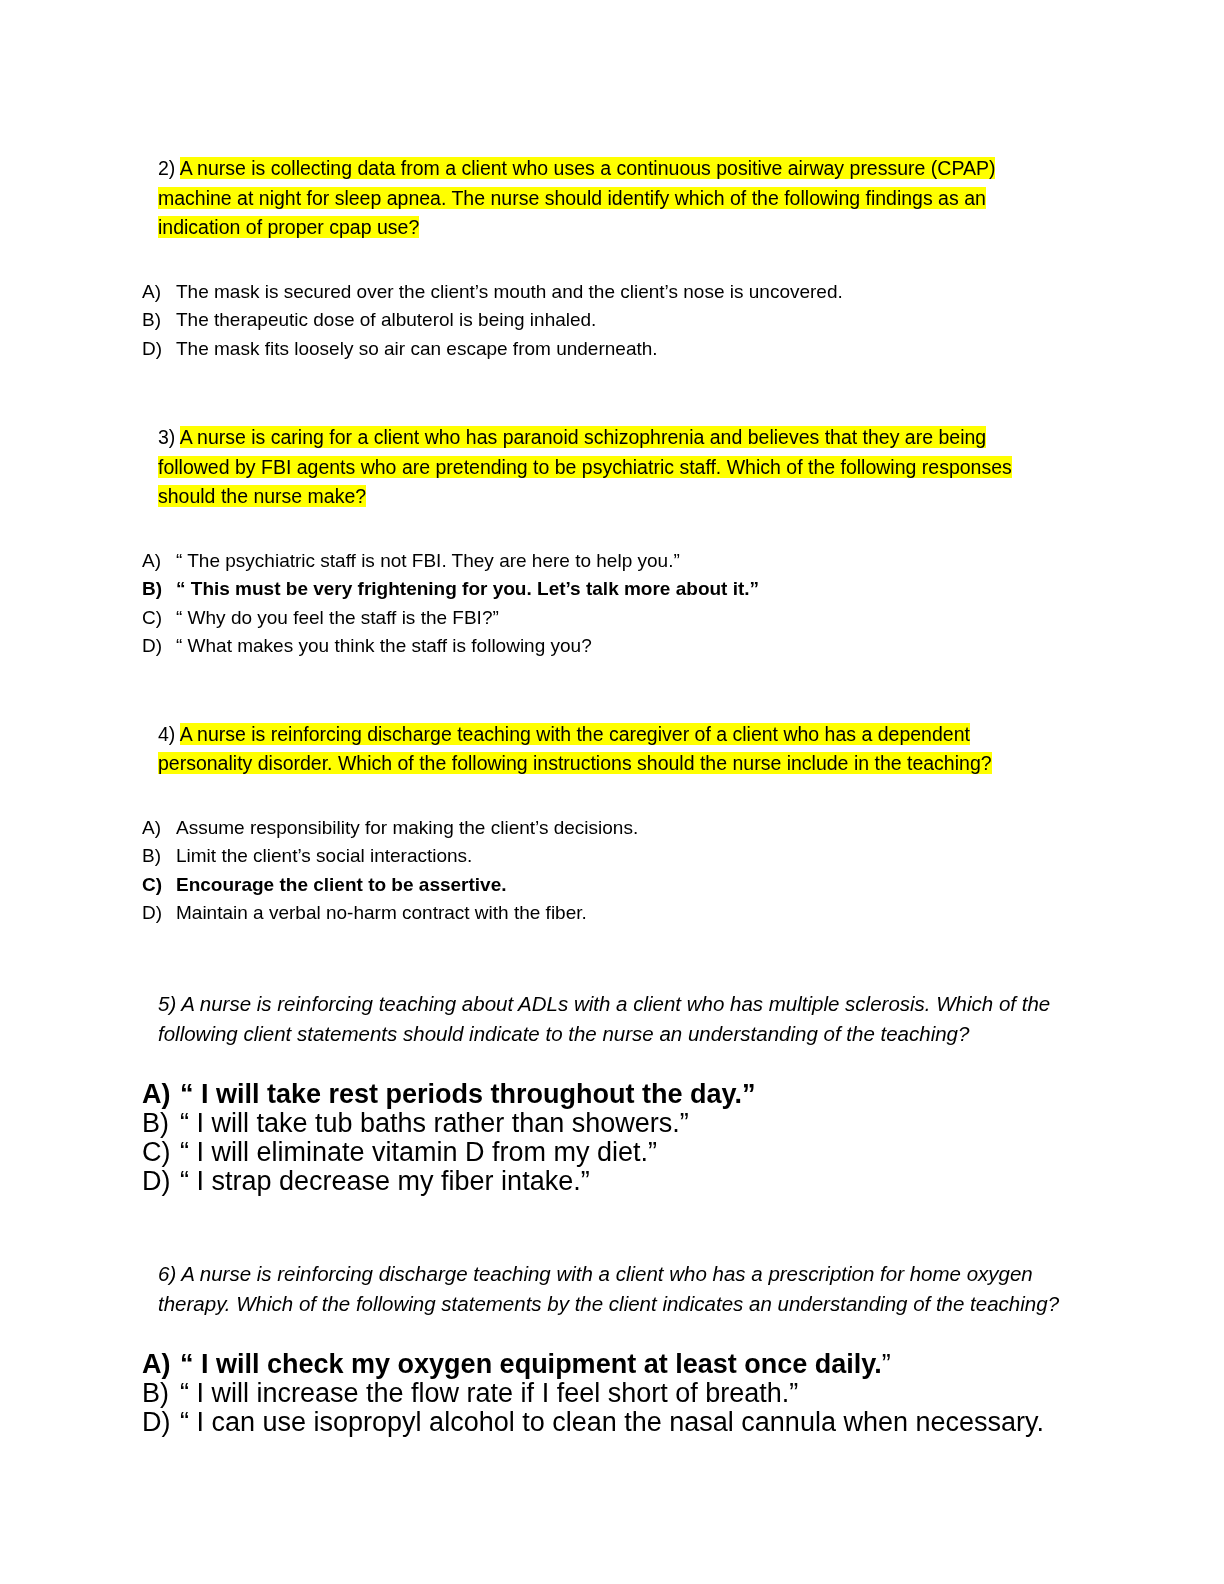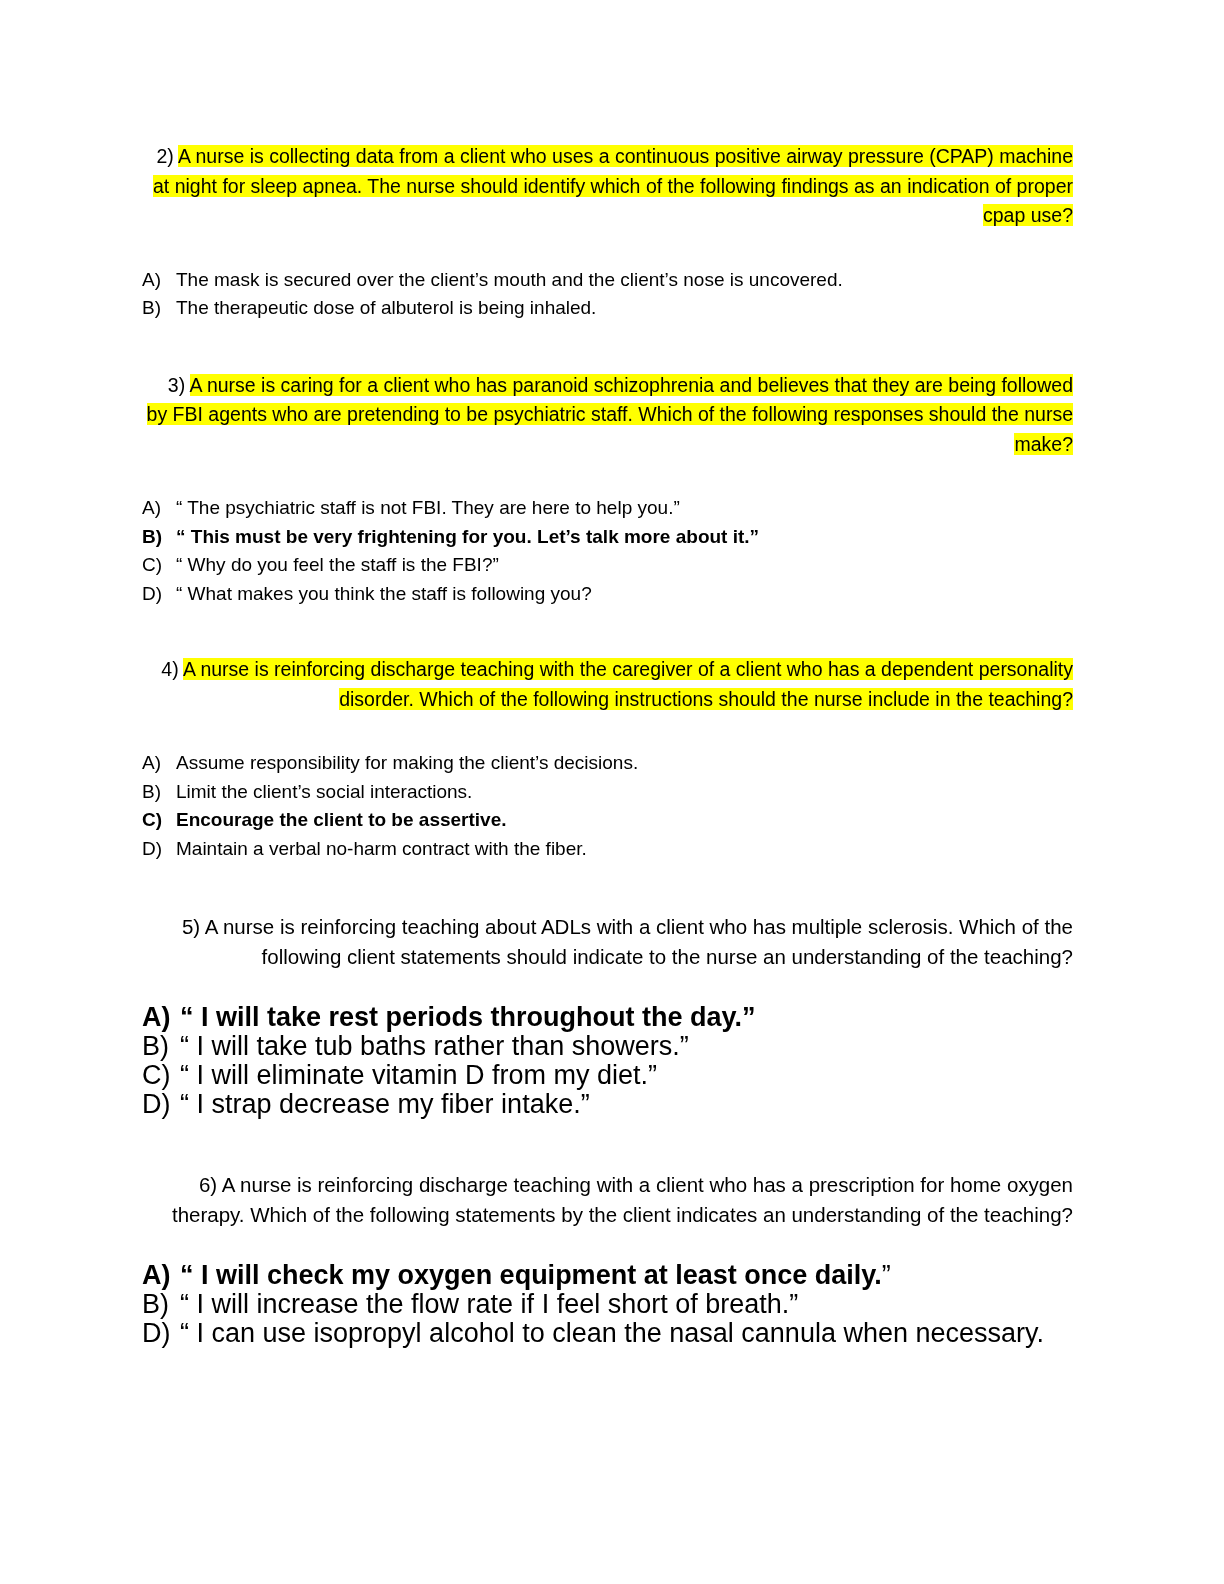--- a/index.html
+++ b/index.html
@@ -31,22 +31,22 @@
     width: 935px;
   }
 
   
   .question {
     margin: 0 0 0 0;
   }
   .stem {
     font-size: 19.5px;
     line-height: 29.5px;
-    margin: 4px;
-    text-align: right;
+    margin: 16px;
+    text-align: left;
   }
   .stem .num {
     background: transparent;
   }
   .hl {
     background-color: #ffff00;
     box-decoration-break: clone;
     -webkit-box-decoration-break: clone;
   }
 
@@ -74,21 +74,21 @@
     font-weight: bold;
   }
   .option .tail {
     font-weight: normal;
   }
 
   
   .g-a .options { margin-top: 35px; }
   .g-a .option  { font-size: 19px;  line-height: 28.5px; }
 
-  .g-b .stem    { font-size: 20.5px; line-height: 30px; }
+  .g-b .stem    { font-size: 20.5px; line-height: 30px; font-style: italic; }
   .g-b .options { margin-top: 31px; }
   .g-b .option  { font-size: 27px; line-height: 29px; padding-left: 38px; text-indent: -38px; }
   .g-b .option .letter { width: 38px; }
 
   .gap-q3  { height: 44px; }
   .gap-q4  { height: 43px; }
   .gap-q5  { height: 45px; }
   .gap-q6  { height: 47px; }
 
   .q2-opts-offset { margin-top: 33px; }
@@ -97,20 +97,21 @@
 <body>
 
 <div class="page">
   <div class="content">
 
     <div class="question g-a">
       <p class="stem"><span class="num">2)</span> <span class="hl">A nurse is collecting data from a client who uses a continuous positive airway pressure (CPAP) machine at night for sleep apnea. The nurse should identify which of the following findings as an indication of proper cpap use?</span></p>
       <ul class="options q2-opts-offset">
         <li class="option"><span class="letter">A)</span><span>The mask is secured over the client’s mouth and the client’s nose is uncovered.</span></li>
         <li class="option"><span class="letter">B)</span><span>The therapeutic dose of albuterol is being inhaled.</span></li>
+        <li class="option"><span class="letter">D)</span><span>The mask fits loosely so air can escape from underneath.</span></li>
       </ul>
     </div>
 
     <div class="gap-q3"></div>
 
     <div class="question g-a">
       <p class="stem"><span class="num">3)</span> <span class="hl">A nurse is caring for a client who has paranoid schizophrenia and believes that they are being followed by FBI agents who are pretending to be psychiatric staff. Which of the following responses should the nurse make?</span></p>
       <ul class="options">
         <li class="option"><span class="letter">A)</span><span>“ The psychiatric staff is not FBI. They are here to help you.”</span></li>
         <li class="option bold"><span class="letter">B)</span><span>“ This must be very frightening for you. Let’s talk more about it.”</span></li>

